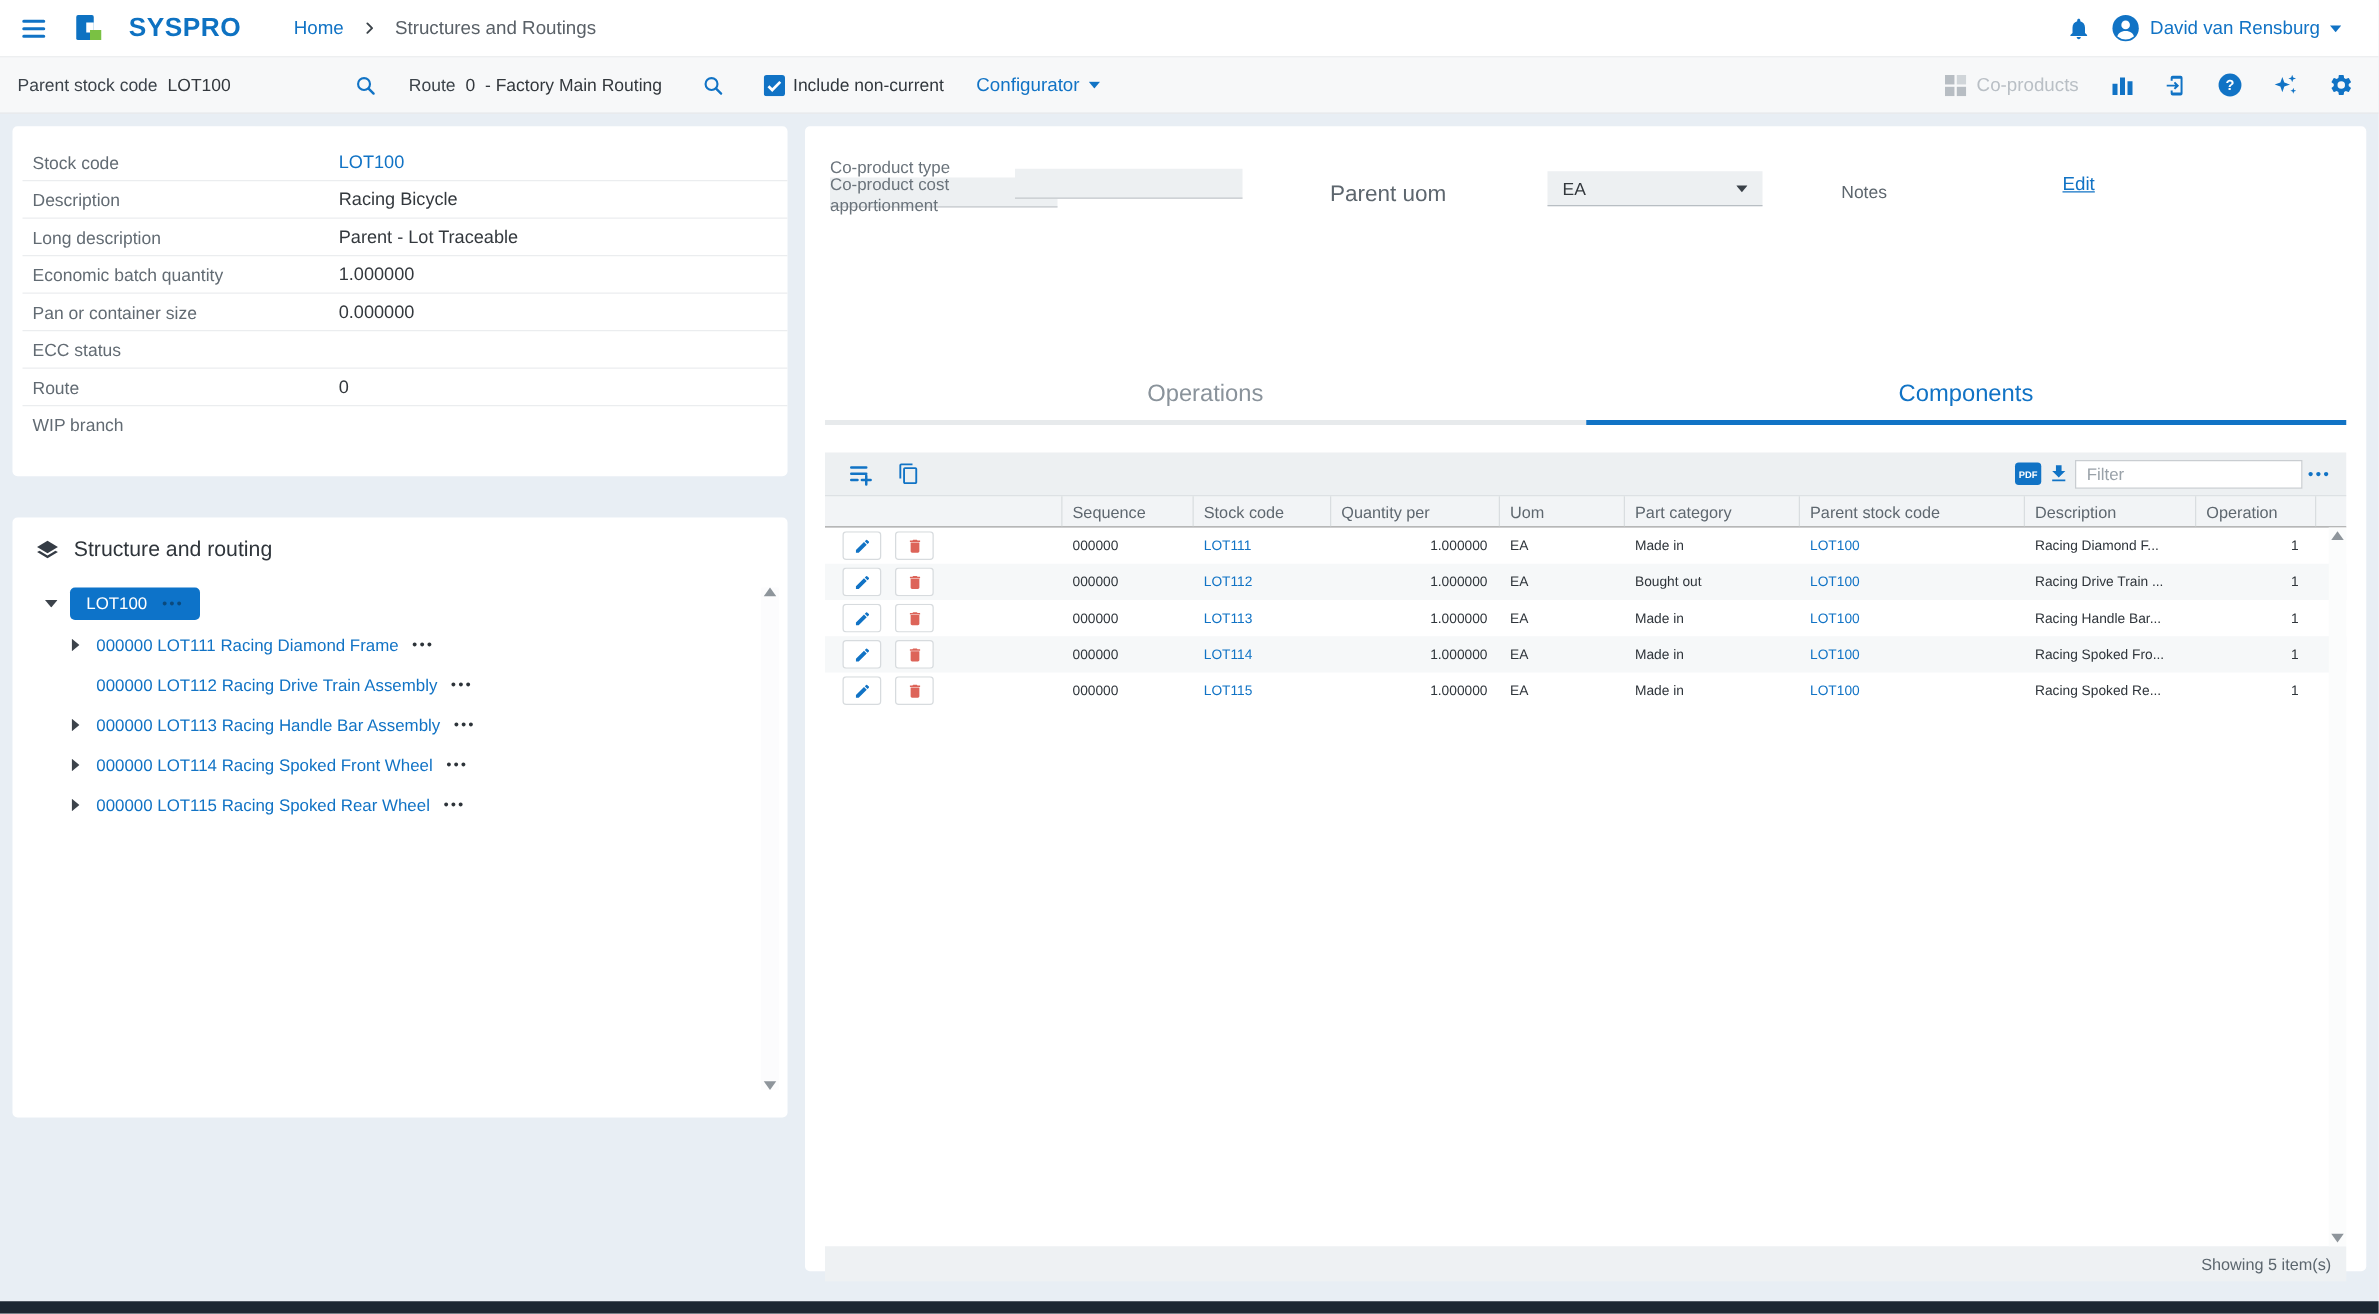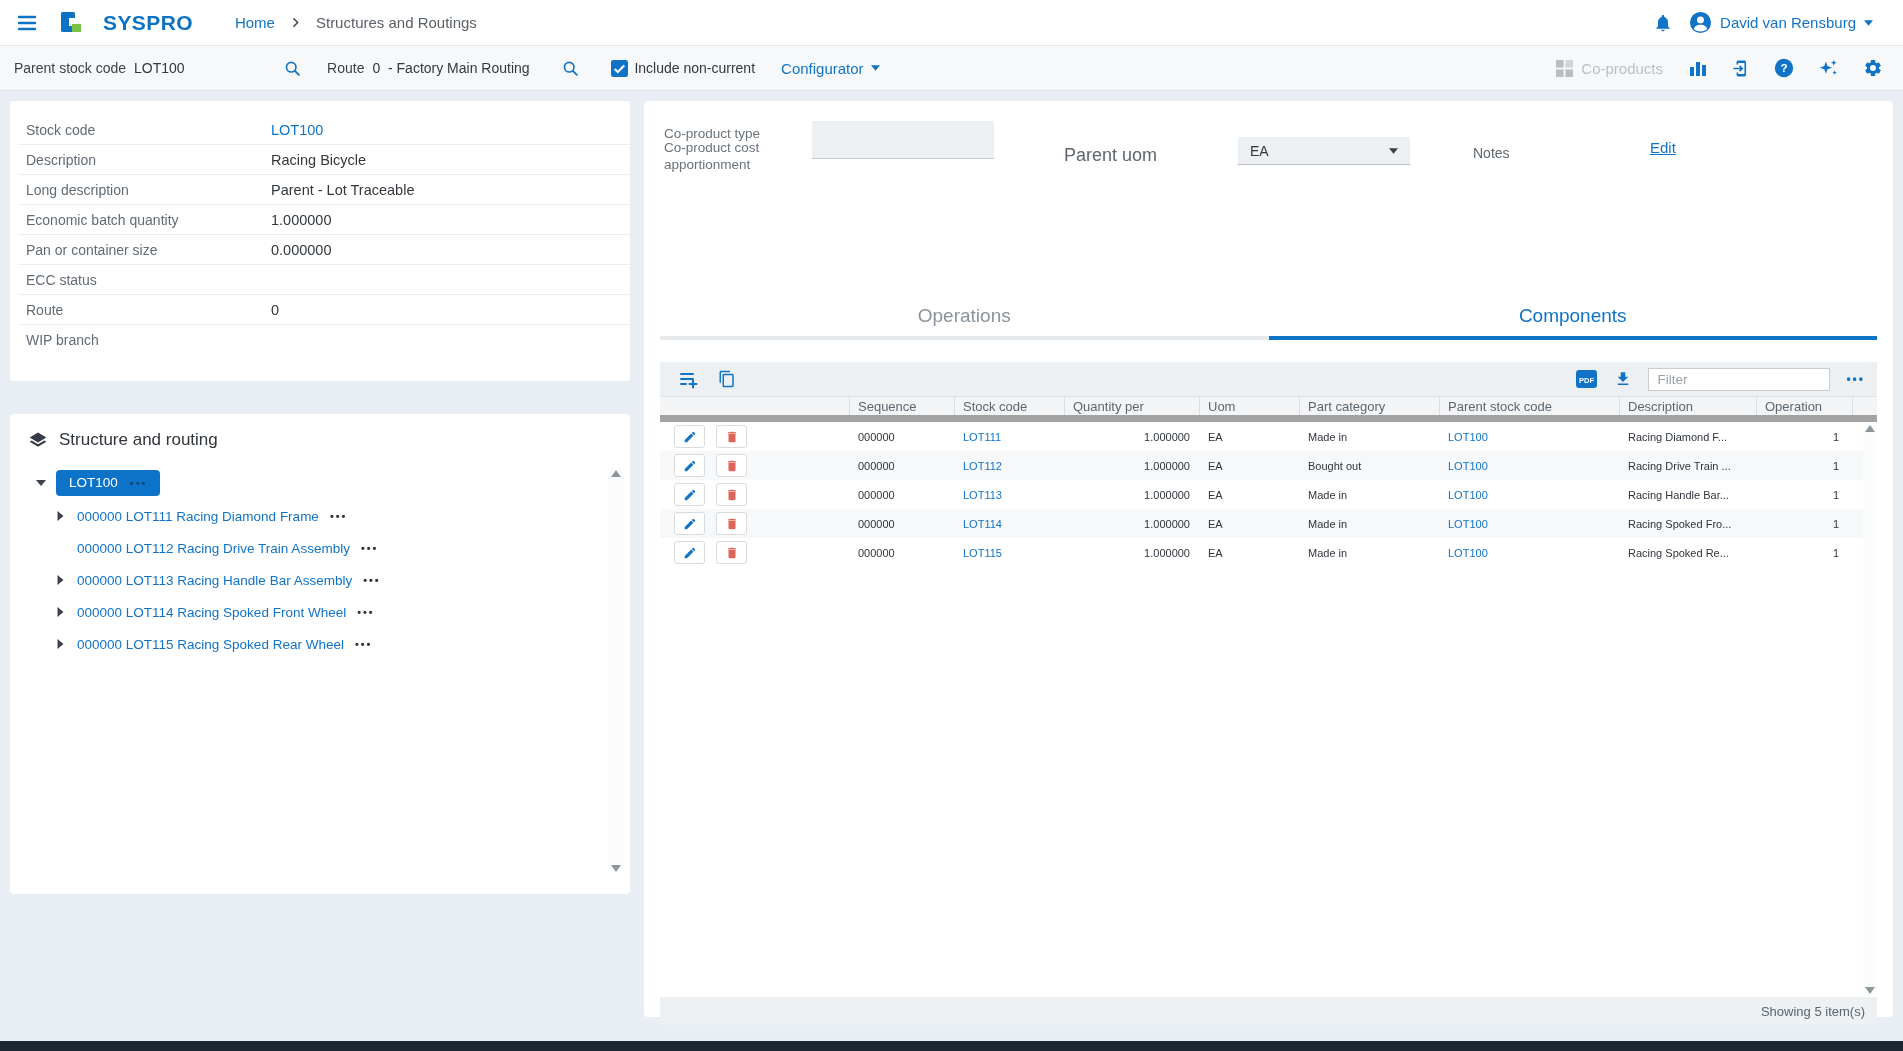--- a/index.html
+++ b/index.html
@@ -55,44 +55,44 @@
   .tree-item .caret { width:8px; margin-right:12px; display:flex; cursor:pointer; }
   .tree-item.noarrow .caret { visibility:hidden; }
   .tree-item .tlabel { font-size:13.5px; color:#1173c5; cursor:pointer; white-space:nowrap; }
   .tree-item .dots { margin-left:11px; color:#2d3339; font-size:11px; letter-spacing:2px; font-weight:bold; cursor:pointer; }
   .vscroll { position:absolute; right:7px; top:56px; bottom:22px; width:14px; display:flex; flex-direction:column; justify-content:space-between; align-items:center; background:#fcfcfd; }
 
   
   .right-card { flex:1; margin-left:14px; height:916px; padding:0 16px 0 16px; }
   .cop { position:relative; height:188px; }
   .cop-field { position:absolute; left:4px; display:flex; align-items:flex-start; }
-  .cop-field.f1 { top:20px; }
+  .cop-field.f1 { top:20px;flex-direction:column; }
   .cop-field.f2 { top:34px; }
   .cop-label { width:148px; font-size:13.5px; color:#6a737b; line-height:17px; padding-top:4px; }
   .cop-label.wrap { width:120px; margin-right:28px; }
   .cop-input { width:182px; height:24px; background:#edf0f2; border:none; border-bottom:1px solid #c3c8cc; }
   .uom-label { position:absolute; left:404px; top:44px; font-size:18px; color:#5d666e; }
   .uom-select { position:absolute; left:578px; top:36px; width:172px; height:28px; background:#edf0f2; border-bottom:1px solid #b8bec3; display:flex; align-items:center; justify-content:space-between; padding:0 12px; font-size:14px; color:#33383d; }
   .notes-label { position:absolute; left:813px; top:44px; font-size:14px; color:#5d666e; }
   .edit-link { position:absolute; left:990px; top:38px; font-size:15px; color:#1173c5; text-decoration:underline; cursor:pointer; }
 
   .tabs { display:flex; margin-top:9px; }
   .tab { flex:1; text-align:center; font-size:19px; padding:7px 0 9px 0; color:#8a939b; border-bottom:4px solid #e7eaec; cursor:pointer; }
   .tab.active { color:#1173c5; border-bottom-color:#1173c5; }
 
   .grid-toolbar { margin-top:22px; height:34px; background:#edf0f2; display:flex; align-items:center; padding:0 12px 0 18px; }
   .gt-left { display:flex; align-items:center; gap:20px; }
-  .gt-right { margin-left:auto; display:flex; align-items:center; gap:16px; }
+  .gt-right { margin-left:auto; display:flex; align-items:center; gap:4px; }
   .filter-input { width:182px; height:23px; border:1px solid #c9cdd1; background:#fff; font-size:13.5px; color:#33383d; font-family:inherit; padding:0 8px; outline:none; }
   .filter-input::placeholder { color:#9aa2a9; }
   .more-dots { color:#1173c5; font-size:12px; letter-spacing:2px; font-weight:bold; background:none; border:none; cursor:pointer; }
 
   .table-wrap { position:relative; }
   .tbl-header, .tbl-row { display:grid; grid-template-columns:190px 105px 110px 135px 100px 140px 180px 137px 96px 1fr; align-items:center; }
-  .tbl-header { height:26px; background:#f2f4f6; border-top:1px solid #dde1e4; border-bottom:7px solid #a3a3a3; }
+  .tbl-header { height:26px; background:#f2f4f6; border-top:1px solid #dde1e4; border-bottom:1px solid #a3a3a3; }
   .th { font-size:13px; color:#5e676f; padding-left:8px; height:100%; display:flex; align-items:center; border-right:1px solid #d9dde0; }
   .th.no-b { border-right:none; }
   .tbl-row { height:29px; font-size:11px; color:#2f353b; }
   .tbl-row.alt { background:#f6f8f9; }
   .cell { padding-left:8px; white-space:nowrap; overflow:hidden; }
   .cell.link { color:#1173c5; cursor:pointer; }
   .cell.num { text-align:right; padding-right:10px; }
   .cell.op { text-align:right; padding-right:14px; }
   .cell.act { display:flex; gap:11px; padding-left:14px; }
   .abtn { width:31px; height:23px; background:#fff; border:1px solid #d7dbde; border-radius:3px; display:flex; align-items:center; justify-content:center; cursor:pointer; }

